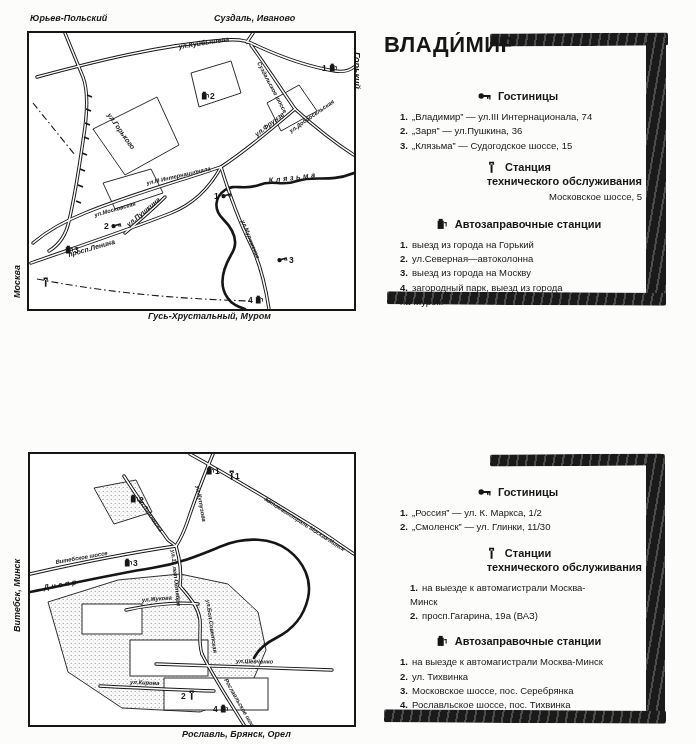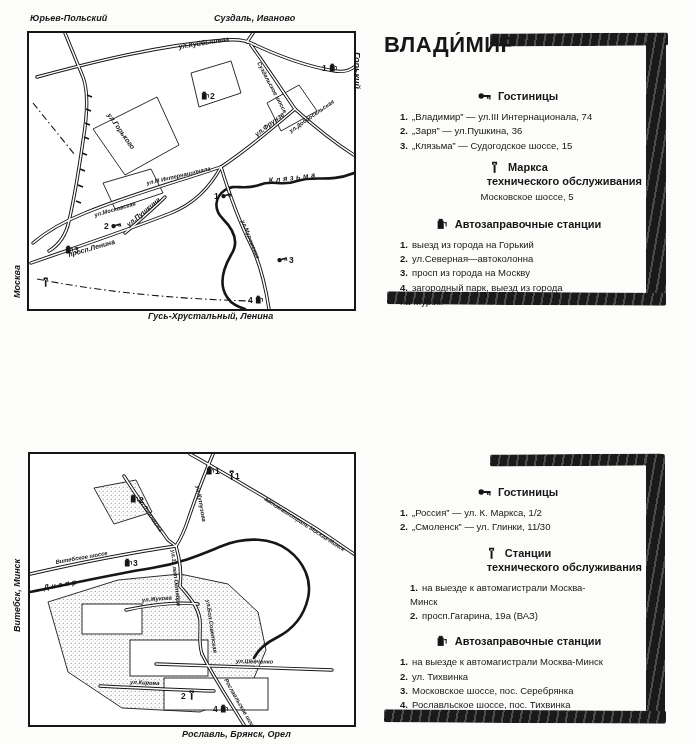--- a/index.html
+++ b/index.html
@@ -41,21 +41,21 @@
     font:700 22px "Liberation Sans",sans-serif;letter-spacing:.5px;
   }
   .lg-content{position:absolute;left:14px;right:44px;text-align:center;}
   .lg-header{font:700 11px "Liberation Sans",sans-serif;margin:0 0 4px 0;}
   .lg-header .ic{margin-right:6px;}
   .lg-sub{font:700 11px "Liberation Sans",sans-serif;margin:-2px 0 4px 0;text-align:right;}
   .ic{width:14px;height:12px;vertical-align:-2px;display:inline-block;}
   ol.lg-list{list-style:none;margin:8px 0 0 0;padding:0 0 0 6px;text-align:left;}
   ol.lg-list li{font:400 9.5px/1.5 "Liberation Sans",sans-serif;}
   ol.lg-list .num{display:inline-block;min-width:12px;font-weight:700;}
-  .addr{font:400 9.5px "Liberation Sans",sans-serif;text-align:center;padding-left:18px;margin-top:2px;}
+  .addr{font:400 9.5px "Liberation Sans",sans-serif;text-align:right;padding-left:18px;margin-top:2px;}
   .sp-sm{height:8px;} .sp-md{height:12px;} .sp-lg{height:16px;}
 </style>
 </head>
 <body>
 
 <svg width="0" height="0" style="position:absolute" aria-hidden="true">
   <defs>
     <g id="i-key">
       <circle cx="3.2" cy="5.5" r="2.7" fill="#161616"></circle>
       <rect x="5" y="4.5" width="7.6" height="2" rx="0.4" fill="#161616"></rect>
@@ -76,21 +76,21 @@
       <circle cx="1.2" cy="1.2" r="0.55" fill="#6f6f6f"></circle>
       <circle cx="3.1" cy="3" r="0.45" fill="#8a8a8a"></circle>
     </pattern>
   </defs>
 </svg>
 
 <div class="dest" style="left:30px;top:13px;">Юрьев-Польский</div>
 <div class="dest" style="left:214px;top:13px;">Суздаль, Иваново</div>
 <div class="dest vert" style="left:362px;top:52px;transform:rotate(90deg);">Горький</div>
 <div class="dest vert" style="left:12px;top:298px;transform:rotate(-90deg);">Москва</div>
-<div class="dest" style="left:148px;top:311px;">Гусь-Хрустальный, Ленина</div>
+<div class="dest" style="left:148px;top:311px;">Гусь-Хрустальный, Муром</div>
 
 <div class="map-box" id="vlad-map-box">
 <svg viewBox="0 0 325 276">
   <defs>
     <path id="vr1" d="M 8,44 C 60,30 130,12 196,7 C 208,6 218,7 226,12"></path>
     <path id="vr2" d="M 226,12 C 252,24 280,34 306,38 C 313,39 320,38 325,34"></path>
     <path id="vr3" d="M 218,9 L 224,0"></path>
     <path id="vr4" d="M 222,12 C 238,34 252,56 266,76"></path>
     <path id="vr5" d="M 266,76 C 288,96 306,110 325,122"></path>
     <path id="vr6" d="M 266,76 C 238,100 216,118 192,134"></path>
@@ -208,34 +208,34 @@
     </div>
     <ol class="lg-list">
       <li><span class="num">1.</span><span>„Владимир” — ул.III Интернационала, 74</span></li>
       <li><span class="num">2.</span><span>„Заря” — ул.Пушкина, 36</span></li>
       <li><span class="num">3.</span><span>„Клязьма” — Судогодское шоссе, 15</span></li>
     </ol>
     <div class="sp-sm"></div>
     <div class="lg-header">
       <svg class="ic" viewBox="0 0 9 11">
           <use href="#i-sto"></use>
-        </svg><span>Маркса</span>
+        </svg><span>Станция</span>
     </div>
     <div class="lg-sub">технического обслуживания</div>
     <div class="addr">Московское шоссе, 5</div>
     <div class="sp-lg"></div>
     <div class="lg-header">
       <svg class="ic" viewBox="0 0 10 11">
           <use href="#i-pump"></use>
         </svg><span>Автозаправочные станции</span>
     </div>
     <ol class="lg-list">
       <li><span class="num">1.</span><span>выезд из города на Горький</span></li>
       <li><span class="num">2.</span><span>ул.Северная—автоколонна</span></li>
-      <li><span class="num">3.</span><span>просп из города на Москву</span></li>
+      <li><span class="num">3.</span><span>выезд из города на Москву</span></li>
       <li style="max-width:170px;"><span class="num">4.</span><span>загородный парк, выезд из города на Муром</span></li>
     </ol>
   </div>
 </section>
 
 <div class="dest vert" style="left:12px;top:632px;transform:rotate(-90deg);">Витебск, Минск</div>
 <div class="dest" style="left:182px;top:729px;">Рославль, Брянск, Орел</div>
 
 <div class="map-box" id="smol-map-box">
 <svg viewBox="0 0 324 271">

